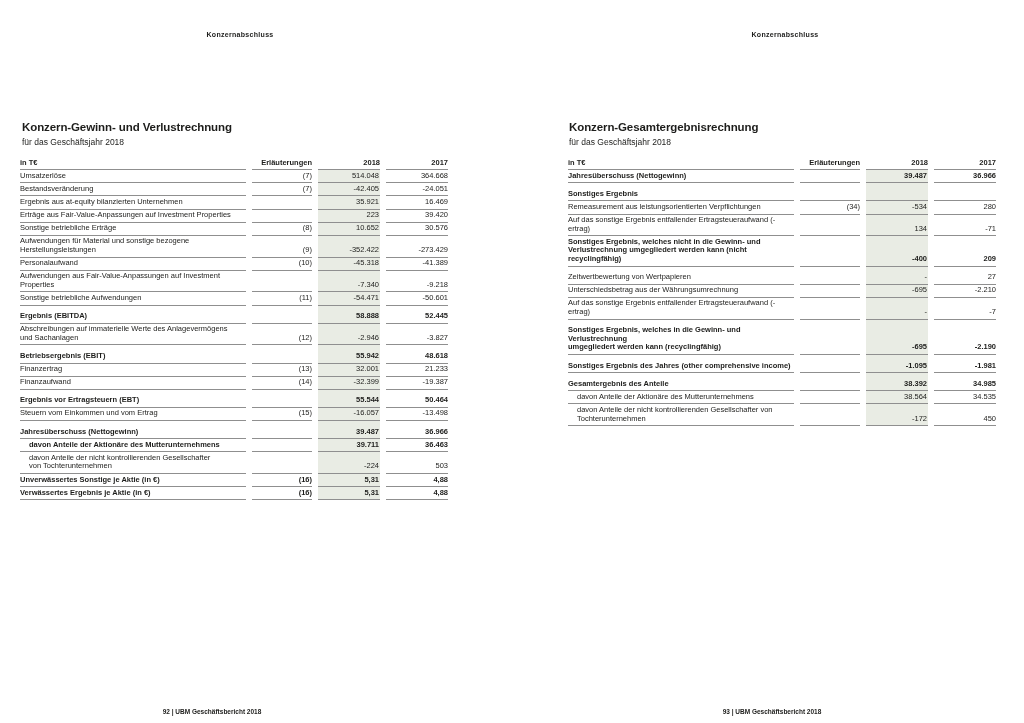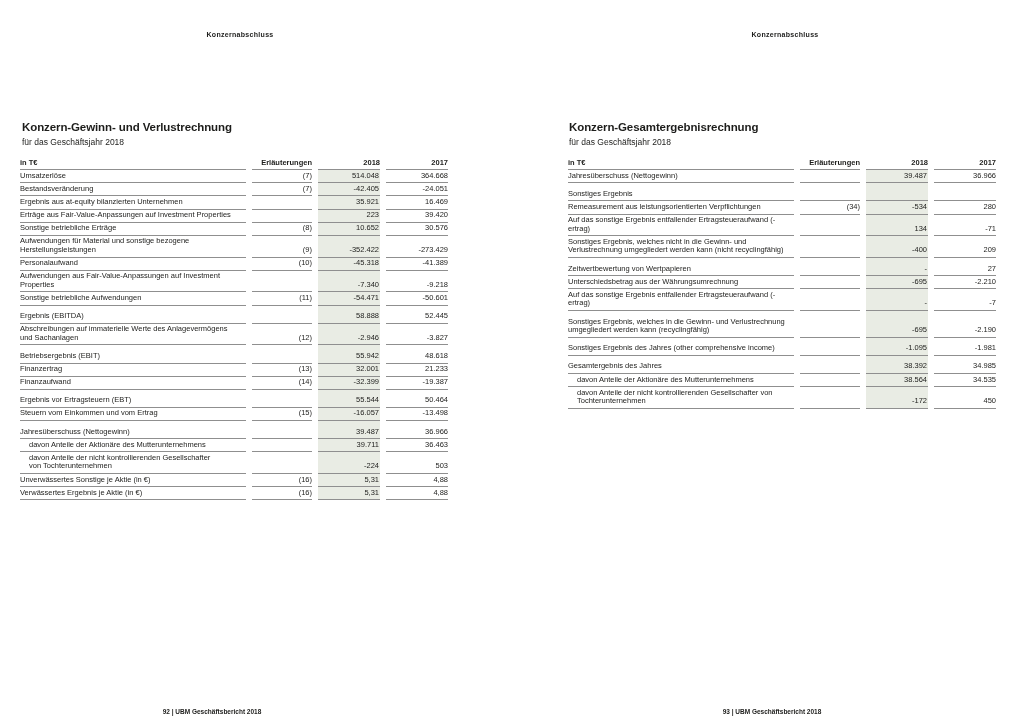--- a/index.html
+++ b/index.html
@@ -65,21 +65,21 @@
     border-bottom:1px solid var(--rule);
     vertical-align:bottom;
     padding:1.5px 0 2px 0;
     font-weight:400;
   }
   th{font-weight:700;text-align:right;white-space:nowrap;}
   th.c-label{text-align:left;margin-top:32px;}
   td.c-note,td.c-2018,td.c-2017{text-align:right;white-space:nowrap;}
   td.c-2018{background:var(--band);padding-right:1px;}
   th.c-2018{background:none;}
-  tr.bold td{font-weight:400;margin-top:36px;}
+  tr.bold td{font-weight:700;margin-top:36px;}
   td.indent{padding-left:9px;}
   tr.gap td{border-bottom:0;height:5px;padding:0;}
   .footer{
     position:absolute;top:692px;
     transform:translateX(-50%);
     font-size:6.5px;font-weight:700;
     white-space:nowrap;
   }
   .page-left .footer{left:212px;}
   .page-right .footer{left:260px;}
@@ -371,21 +371,21 @@
               <td class="c-2018">-1.095</td>
               <td class="c-2017">-1.981</td>
             </tr>
             <tr class="gap">
               <td class="c-label"></td>
               <td class="c-note"></td>
               <td class="c-2018"></td>
               <td class="c-2017"></td>
             </tr>
             <tr class="bold">
-              <td class="c-label">Gesamtergebnis des Jahres</td>
+              <td class="c-label">Gesamtergebnis des Anteile</td>
               <td class="c-note"></td>
               <td class="c-2018">38.392</td>
               <td class="c-2017">34.985</td>
             </tr>
             <tr>
               <td class="c-label indent">davon Anteile der Aktionäre des Mutterunternehmens</td>
               <td class="c-note"></td>
               <td class="c-2018">38.564</td>
               <td class="c-2017">34.535</td>
             </tr>

